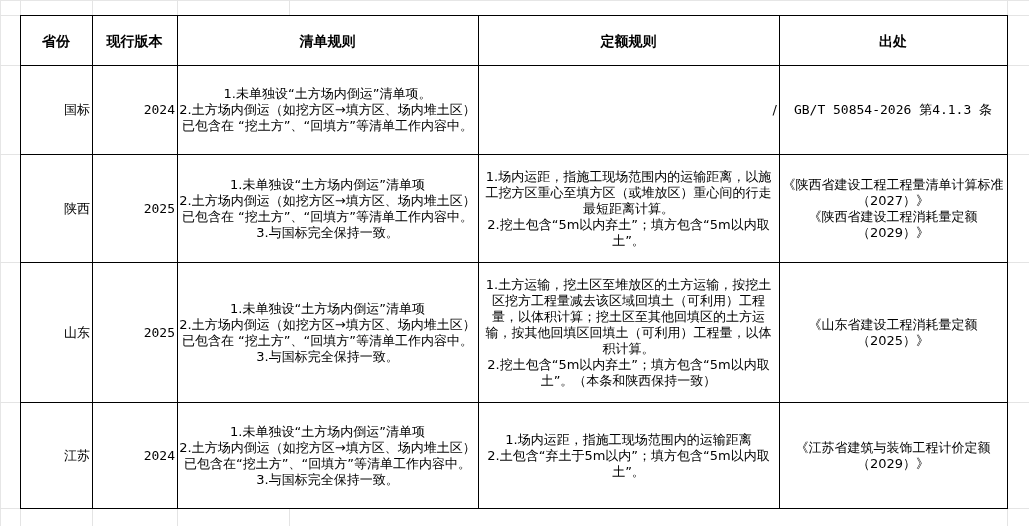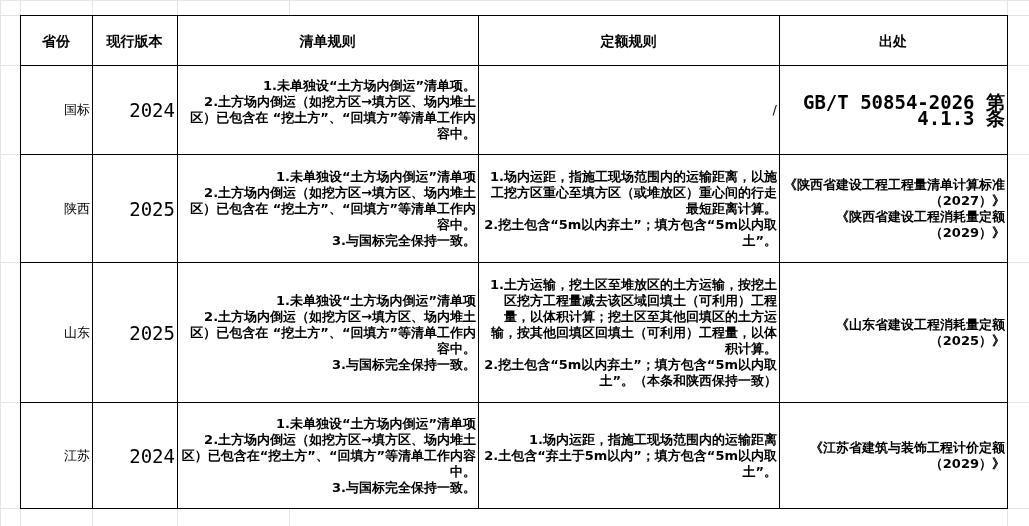--- a/index.html
+++ b/index.html
@@ -41,22 +41,22 @@
       vertical-align: middle;
       line-height: 16px;
     }
     table.rules th {
       font-weight: bold;
       font-size: 14px;
       text-align: center;
       height: 49px;
     }
     td.center { text-align: right; }
-    td.left { text-align: right; font-weight: bold; }
-    td.num { font-family: "DejaVu Sans Mono", "Liberation Mono", monospace; font-size: 19px; }
+    td.left { text-align: center; }
+    td.num { font-family: "DejaVu Sans Mono", "Liberation Mono", monospace; font-size: 13px; }
     .line { display: block; white-space: normal; }
     col.c1 { width: 72px; }
     col.c2 { width: 85px; }
     col.c3 { width: 301px; }
     col.c4 { width: 301px; }
     col.c5 { width: 228px; }
     tr.r1 td { height: 88px; }
     tr.r2 td { height: 107px; }
     tr.r3 td { height: 139px; }
     tr.r4 td { height: 105px; }

